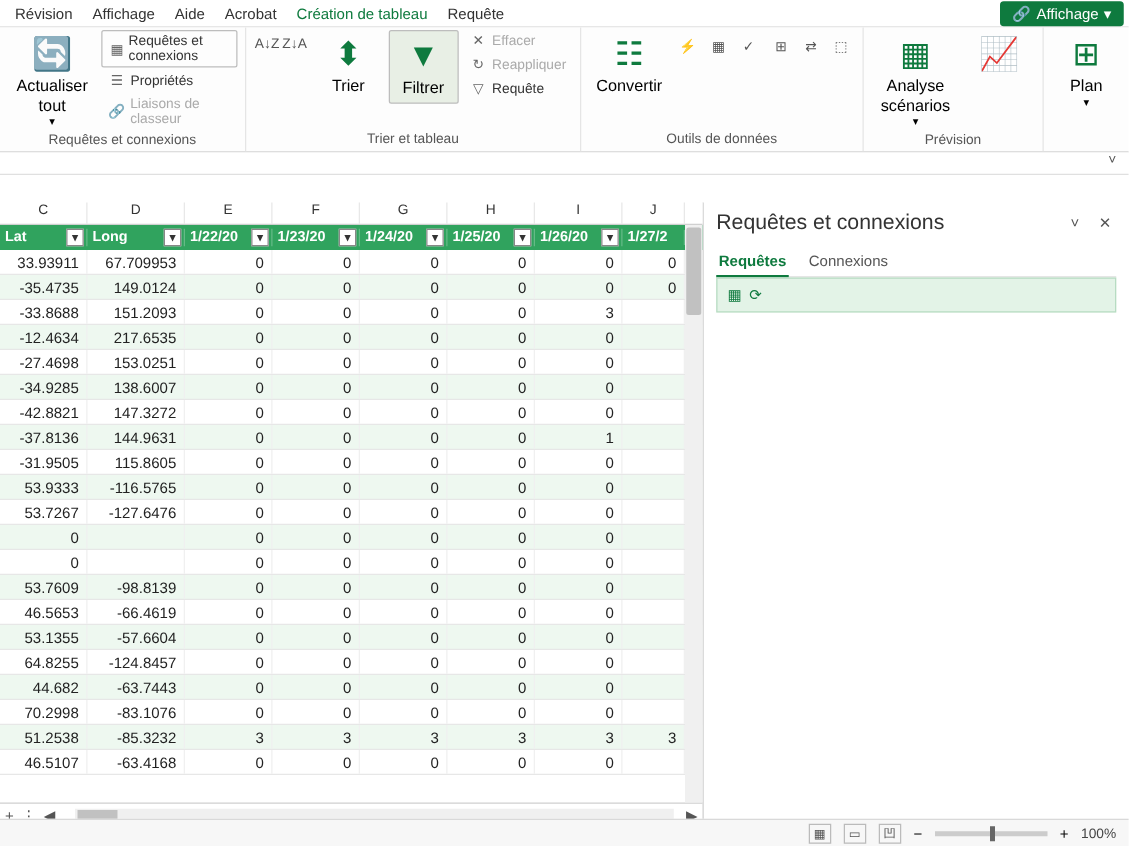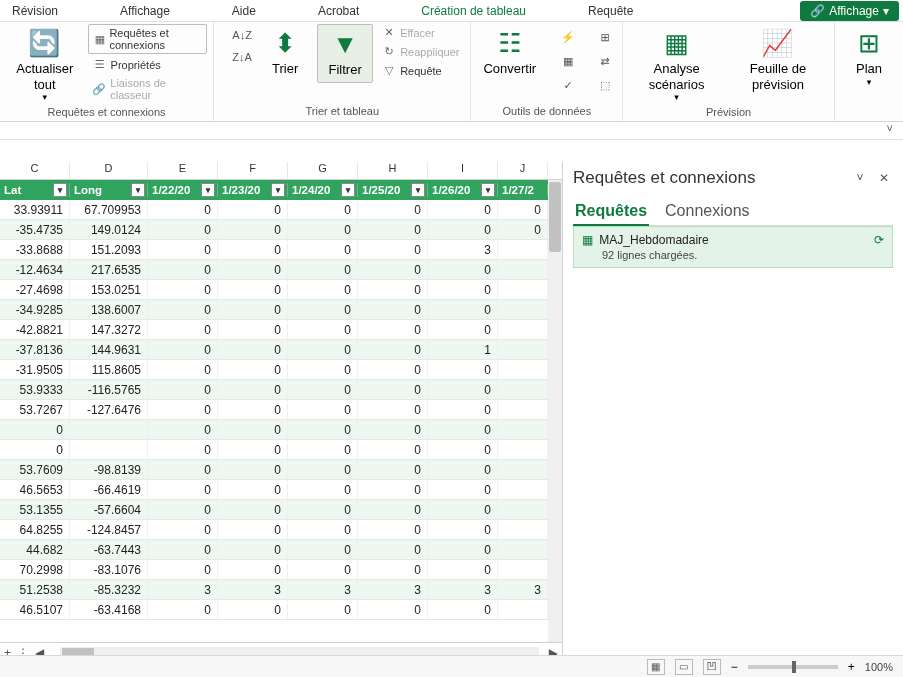--- a/index.html
+++ b/index.html
@@ -1,38 +1,38 @@
 <!DOCTYPE html>
 <html><head>
 <meta charset="utf-8">
 <style>
 * { margin: 0; padding: 0; box-sizing: border-box; font-family: "Segoe UI", Arial, sans-serif; }
 body { width: 903px; height: 677px; background: #fff; font-size: 12px; overflow: hidden; position: relative; }
 
 
-.menubar { display: flex; align-items: center; height: 22px; background: #fff; border-bottom: 1px solid #e0e0e0; padding: 0 4px; gap: 46px; }
+.menubar { display: flex; align-items: center; height: 22px; background: #fff; border-bottom: 1px solid #e0e0e0; padding: 0 4px; }
 .menubar .menu-item { padding: 2px 8px; cursor: pointer; color: #333; }
 .menubar .menu-item.active { color: #0e7a3e; }
 .menubar .spacer { flex: 1; }
 .share-btn { background: #0e7a3e; color: #fff; padding: 3px 10px; border-radius: 3px; display: flex; align-items: center; gap: 4px; font-size: 12px; cursor: pointer; }
 
 
 .ribbon { display: flex; height: 100px; background: #fdfdfd; border-bottom: 1px solid #d4d4d4; }
 .ribbon-group { display: flex; flex-direction: column; justify-content: space-between; border-right: 1px solid #e5e5e5; padding: 2px 6px; }
 .ribbon-group-content { display: flex; gap: 4px; flex: 1; align-items: flex-start; }
 .ribbon-group-title { text-align: center; font-size: 11px; color: #555; padding-bottom: 2px; }
 .ribbon-big-btn { display: flex; flex-direction: column; align-items: center; justify-content: center; padding: 4px 6px; cursor: pointer; min-width: 56px; }
 .ribbon-big-btn .icon { font-size: 26px; color: #0e7a3e; margin-bottom: 2px; }
 .ribbon-big-btn .label { font-size: 13px; text-align: center; line-height: 1.2; }
 .ribbon-small-btns { display: flex; flex-direction: column; gap: 2px; }
 .ribbon-small-btn { display: flex; align-items: center; gap: 4px; padding: 1px 4px; cursor: pointer; font-size: 11px; color: #333; border: 1px solid transparent; }
 .ribbon-small-btn.boxed { border: 1px solid #bdbdbd; border-radius: 2px; padding: 2px 6px; }
 .ribbon-small-btn.disabled { color: #aaa; }
 .ribbon-small-btn .icon { width: 14px; text-align: center; color: #666; }
-.ribbon-icon-col { display: flex; flex-direction: column; gap: 4px; padding: 2px; margin-left: 11px; }
+.ribbon-icon-col { display: flex; flex-direction: row; gap: 4px; padding: 2px; }
 .ribbon-icon-col .mini { width: 18px; height: 18px; display: flex; align-items: center; justify-content: center; font-size: 11px; color: #555; }
 .filter-highlight { background: #e8efe5; border: 1px solid #bdbdbd; border-radius: 2px; }
 
 
 .collapse-bar { height: 18px; background: #fff; text-align: right; padding-right: 10px; border-bottom: 1px solid #e0e0e0; color: #555; font-size: 11px; }
 
 
 .main { display: flex; height: 500px; }
 .grid-wrap { width: 562px; position: relative; display: flex; flex-direction: column; }
 .col-headers { display: flex; height: 18px; background: #fff; border-bottom: 1px solid #d0d0d0; }
@@ -50,21 +50,21 @@
 .sheet-tab-bar { height: 20px; border-top: 1px solid #d0d0d0; display: flex; align-items: center; padding: 0 4px; gap: 6px; color: #555; }
 .sheet-tab-bar .hscroll { flex: 1; height: 12px; background: #f0f0f0; position: relative; margin-left: 10px; margin-right: 4px; }
 .sheet-tab-bar .hscroll .ht { position: absolute; left: 2px; width: 32px; top: 1px; bottom: 1px; background: #c1c1c1; }
 
 
 .side-panel { flex: 1; border-left: 1px solid #d0d0d0; padding: 6px 10px; display: flex; flex-direction: column; }
 .side-panel-header { display: flex; align-items: center; gap: 6px; }
 .side-panel-header .title { font-size: 17px; color: #333; flex: 1; }
 .side-panel-header .icon-btn { width: 18px; height: 18px; display: flex; align-items: center; justify-content: center; color: #555; cursor: pointer; }
 .panel-tabs { display: flex; gap: 14px; margin-top: 10px; border-bottom: 1px solid #ddd; }
-.panel-tabs .tab { padding: 4px 2px; font-size: 16px; color: #555; cursor: pointer; }
+.panel-tabs .tab { padding: 4px 2px; font-size: 12px; color: #555; cursor: pointer; }
 .panel-tabs .tab.active { color: #0e7a3e; border-bottom: 2px solid #0e7a3e; margin-bottom: -1px; font-weight: 600; }
 .query-count { font-size: 11px; color: #666; margin: 6px 0; }
 .query-item { background: #e3f3e7; border: 1px solid #b7dcc2; padding: 6px 8px; display: flex; flex-direction: column; gap: 2px; cursor: pointer; }
 .query-item .row1 { display: flex; align-items: center; gap: 6px; }
 .query-item .row1 .qicon { color: #0e7a3e; }
 .query-item .row1 .qname { flex: 1; font-size: 12px; color: #222; }
 .query-item .row1 .refresh { color: #0e7a3e; font-size: 12px; }
 .query-item .qdetail { font-size: 11px; color: #444; padding-left: 20px; }
 
 
@@ -173,21 +173,20 @@
 
   <div class="ribbon-group">
     <div class="ribbon-group-content">
       <div class="ribbon-big-btn">
         <span class="icon">▦</span>
         <span class="label">Analyse scénarios</span>
         <span style="font-size:9px;">▾</span>
       </div>
       <div class="ribbon-big-btn">
         <span class="icon">📈</span>
-        <span class="label">Feuille de prévision</span>
       </div>
     </div>
     <div class="ribbon-group-title">Prévision</div>
   </div>
 
   <div class="ribbon-group" style="border-right:none;">
     <div class="ribbon-group-content">
       <div class="ribbon-big-btn">
         <span class="icon">⊞</span>
         <span class="label">Plan</span>
@@ -479,24 +478,22 @@
       <span class="icon-btn">˅</span>
       <span class="icon-btn">✕</span>
     </div>
     <div class="panel-tabs">
       <span class="tab active">Requêtes</span>
       <span class="tab">Connexions</span>
     </div>
     <div class="query-item">
       <div class="row1">
         <span class="qicon">▦</span>
-        <span class="qname">MAJ_Hebdomadaire</span>
         <span class="refresh">⟳</span>
       </div>
-      <div class="qdetail">92 lignes chargées.</div>
     </div>
   </div>
 </div>
 
 <div class="status-bar">
   <span class="view-btn">▦</span>
   <span class="view-btn">▭</span>
   <span class="view-btn">凹</span>
   <span>−</span>
   <div class="zoom-slider"></div>

